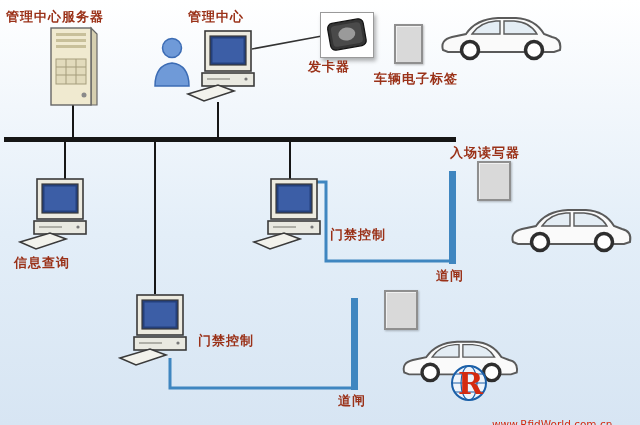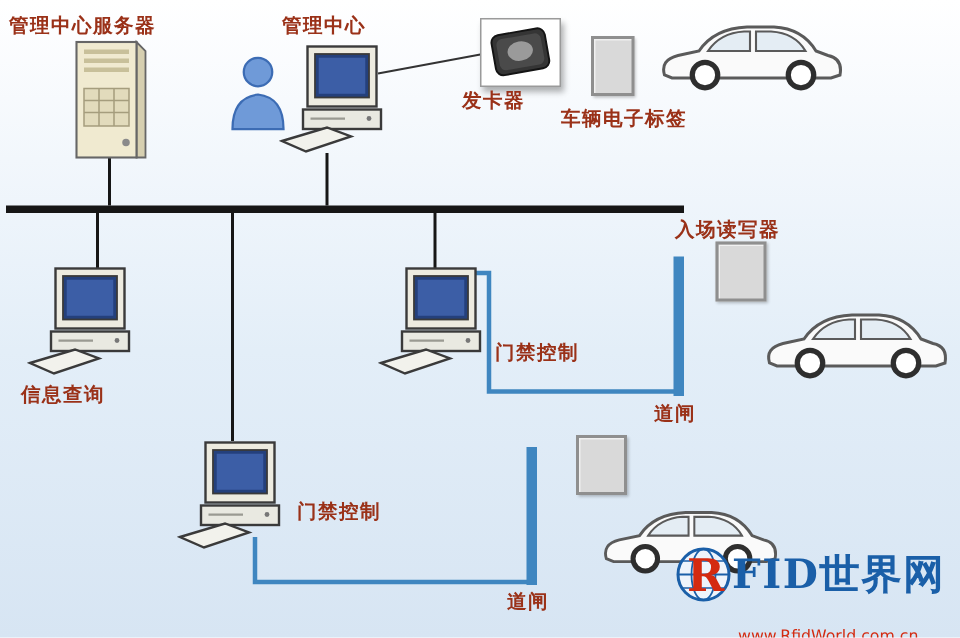--- a/index.html
+++ b/index.html
@@ -178,18 +178,17 @@
   <div class="logo">
     <div class="logo-row">
       <svg width="38" height="38" viewBox="0 0 38 38">
         <circle cx="19" cy="19" r="17" fill="#eef4fb" stroke="#1a5fa8" stroke-width="2"></circle>
         <ellipse cx="19" cy="19" rx="8" ry="17" fill="none" stroke="#1a5fa8" stroke-width="1.2"></ellipse>
         <line x1="2" y1="19" x2="36" y2="19" stroke="#1a5fa8" stroke-width="1.2"></line>
         <line x1="4" y1="10" x2="34" y2="10" stroke="#1a5fa8" stroke-width="1"></line>
         <line x1="4" y1="28" x2="34" y2="28" stroke="#1a5fa8" stroke-width="1"></line>
         <text x="8" y="30" font-family="DejaVu Serif, serif" font-size="30" font-weight="bold" fill="#d42a10">R</text>
       </svg>
-      <span class="logo-text">FID世界网</span>
     </div>
     <div class="logo-url">www.RfidWorld.com.cn</div>
   </div>
 
 </div>
 
 </body></html>

